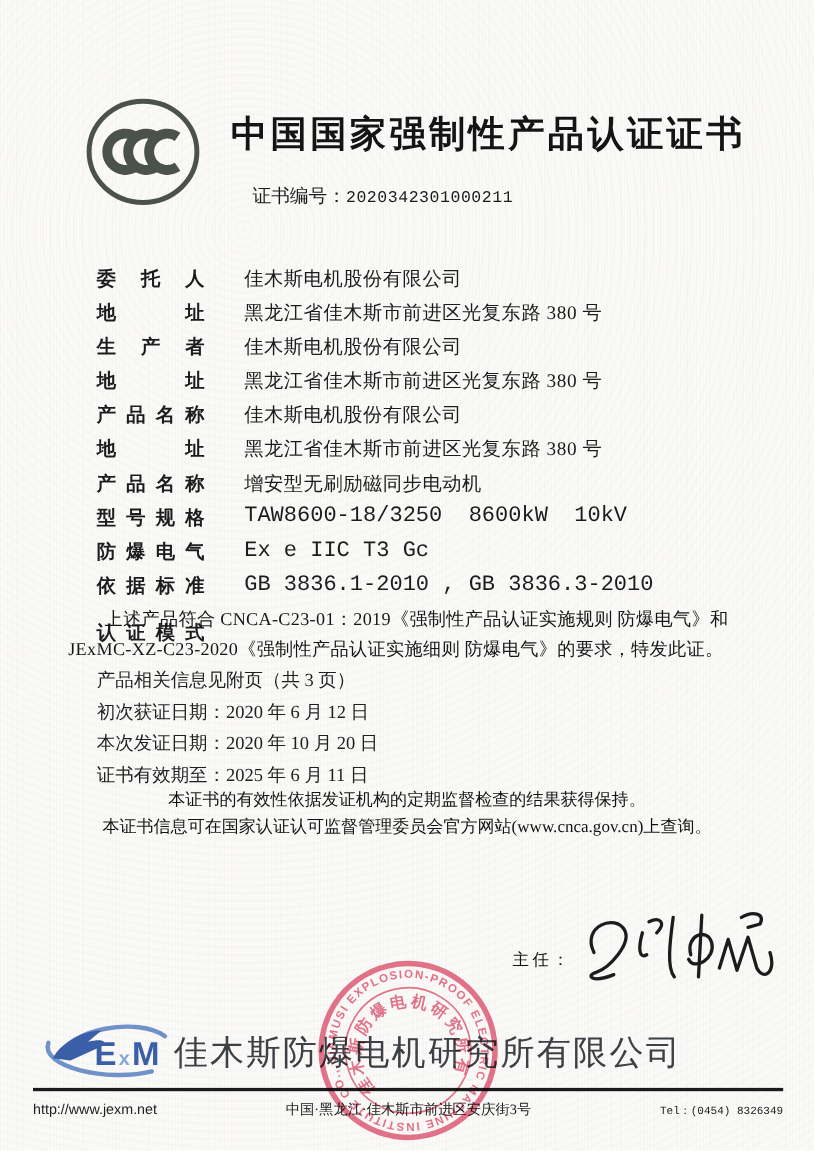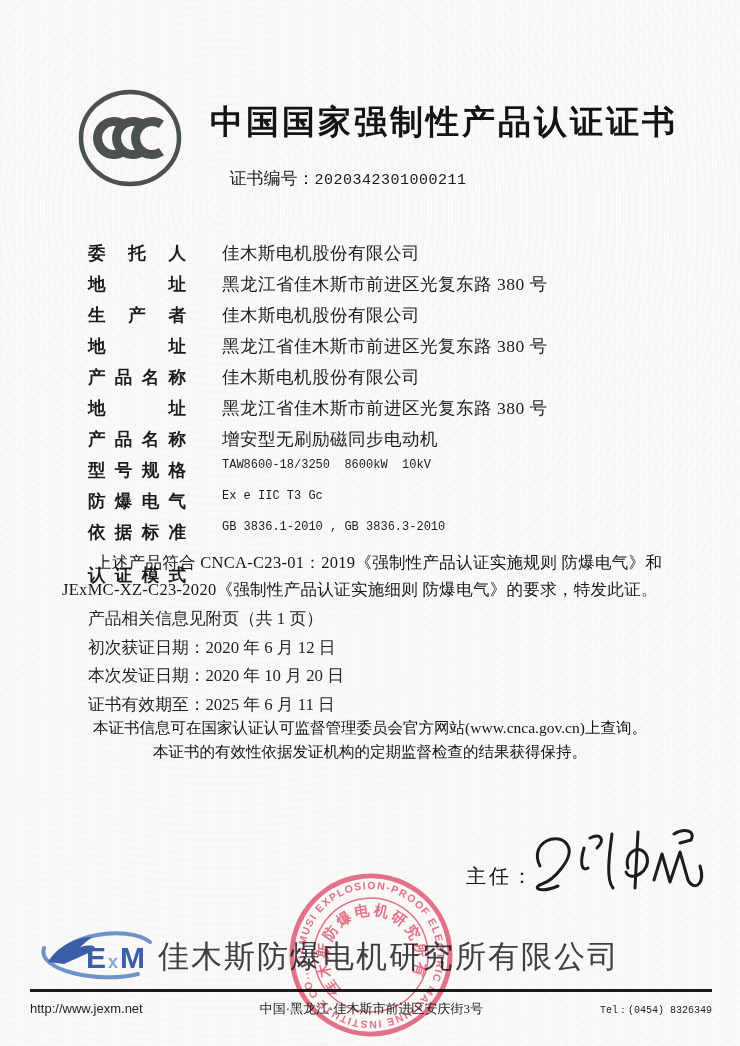--- a/index.html
+++ b/index.html
@@ -34,34 +34,34 @@
   .field-row { display:flex; align-items:flex-start; height:31px; font-size:17.5px; }
   .field-row.gap-top { margin-top:12px; }
   .field-label {
     flex:0 0 98px; width:98px; margin-right:36px;
     text-align:justify; text-align-last:justify; -moz-text-align-last:justify;
     font-weight:600; color:#1c1c1c;
   }
   .field-value { color:#1c1c1c; letter-spacing:0.5px; }
   .field-row.mono .field-value {
     font-family:"Liberation Mono","DejaVu Sans Mono",monospace;
-    font-size:12px; letter-spacing:0; white-space:pre;
+    font-size:20px; letter-spacing:0; white-space:pre;
   }
   
   .statement {
     position:absolute; left:62px; top:549px; width:618px;
     font-size:16.5px; line-height:27px; text-indent:2em; color:#161616; letter-spacing:0.3px;
   }
   
   .info { position:absolute; left:88px; top:607px; font-size:16.8px; }
   .info-line { height:28.6px; display:flex; align-items:baseline; }
   
   .notes { position:absolute; left:0; top:716px; width:740px; text-align:center; font-size:15.5px; line-height:23.5px; color:#141414; }
   
-  .sig-label { position:absolute; left:466px; top:863px; font-size:20px; letter-spacing:3px; color:#111; }
+  .sig-label { position:absolute; left:466px; top:863px; font-size:15px; letter-spacing:3px; color:#111; }
   .sig-svg { position:absolute; left:524px; top:826px; width:190px; height:102px; }
   
   .stamp {
     position:absolute; left:286px; top:870px; width:170px; height:170px;
     transform:rotate(-13deg); opacity:0.82; mix-blend-mode:multiply; z-index:5;
   }
   
   .jexm-logo { position:absolute; left:34px; top:922px; width:124px; height:62px; }
   .company {
     position:absolute; left:158px; top:936px;
@@ -138,38 +138,38 @@
       <span class="field-value">GB 3836.1-2010 , GB 3836.3-2010</span>
     </div>
     <div class="field-row gap-top">
       <span class="field-label">认证模式</span>
     </div>
   </div>
 
   <div class="statement">上述产品符合 CNCA-C23-01：2019《强制性产品认证实施规则 防爆电气》和JExMC-XZ-C23-2020《强制性产品认证实施细则 防爆电气》的要求，特发此证。</div>
 
   <div class="info">
-    <div class="info-line">产品相关信息见附页（共 1 页）</div>
+    <div class="info-line">产品相关信息见附页（共 3 页）</div>
     <div class="info-line">
       <span>初次获证日期：</span>
       <span>2020 年 6 月 12 日</span>
     </div>
     <div class="info-line">
       <span>本次发证日期：</span>
       <span>2020 年 10 月 20 日</span>
     </div>
     <div class="info-line">
       <span>证书有效期至：</span>
       <span>2025 年 6 月 11 日</span>
     </div>
   </div>
 
   <div class="notes">
+    <div>本证书的有效性依据发证机构的定期监督检查的结果获得保持。</div>
     <div>本证书信息可在国家认证认可监督管理委员会官方网站(www.cnca.gov.cn)上查询。</div>
-    <div>本证书的有效性依据发证机构的定期监督检查的结果获得保持。</div>
   </div>
 
   <div class="sig-label">主任：</div>
   <svg class="sig-svg" viewBox="0 0 190 102">
     <g fill="none" stroke="#1c1c1c" stroke-width="3" stroke-linecap="round" stroke-linejoin="round">
       <path d="M16,40 C4,16 36,4 44,20 C50,32 30,54 18,58 C8,61 14,68 34,60"></path>
       <path d="M60,22 C56,36 57,46 64,42"></path>
       <path d="M66,12 C76,7 82,13 73,22"></path>
       <path d="M88,8 C85,30 82,54 89,62"></path>
       <path d="M104,42 C99,24 119,17 123,31 C127,45 107,57 102,46"></path>

